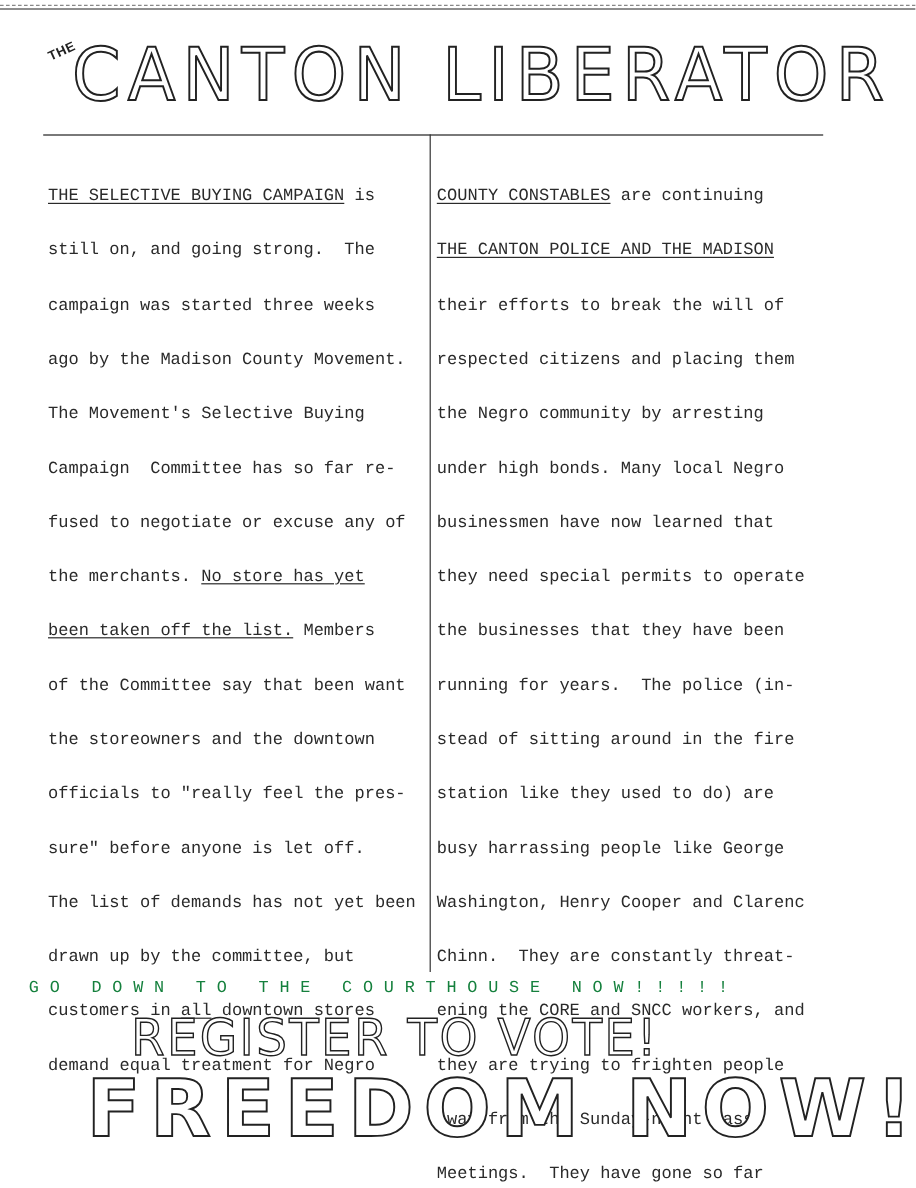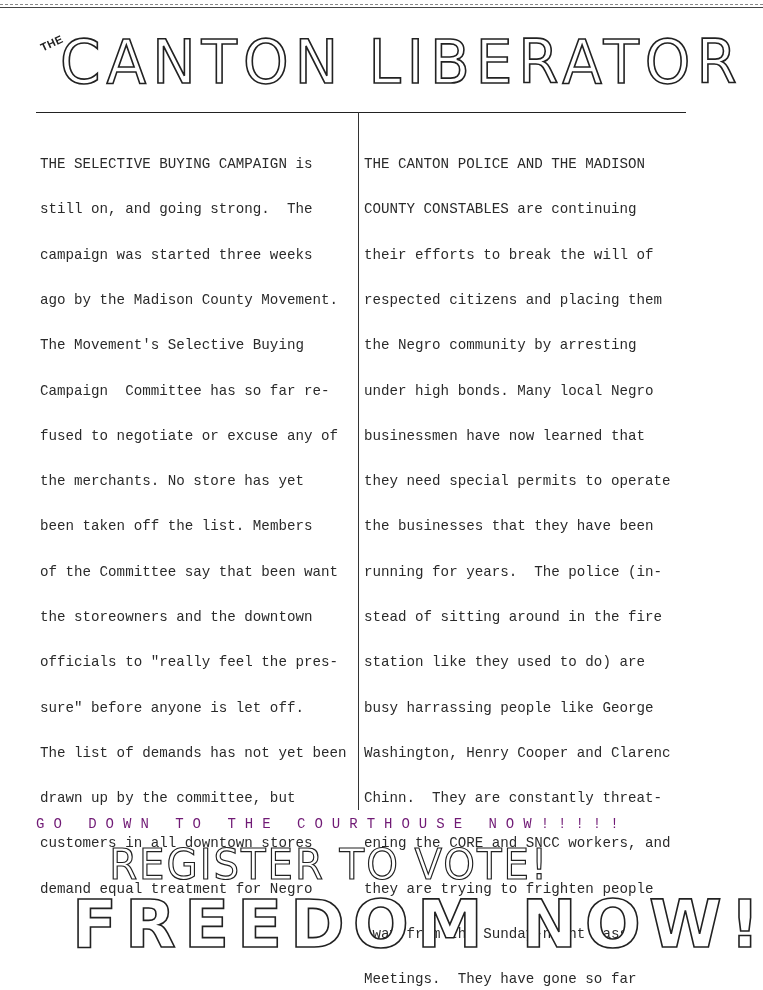--- a/index.html
+++ b/index.html
@@ -11,23 +11,23 @@
   .masthead { position: absolute; left: 26px; top: 22px; width: 660px; height: 80px; }
   .the { position: absolute; left: 14px; top: 15px; font: 700 11px "Liberation Sans", sans-serif; transform: rotate(-25deg); letter-spacing: 0.5px; }
   .title { position: absolute; left: 34px; top: 6px; font: 400 58px "DejaVu Sans", sans-serif; color: #fff; -webkit-text-stroke: 1.6px #222; letter-spacing: 6px; white-space: nowrap; transform: scaleY(1.05); }
   .mast-rule { position: absolute; left: 36px; top: 112px; width: 650px; border-top: 1.5px solid #222; }
 
   .col { position: absolute; font-family: "Liberation Mono", "DejaVu Sans Mono", monospace; font-size: 14.2px; line-height: 15.1px; white-space: pre; color: #2a2a2a; }
   .col-left { left: 40px; top: 127px; width: 318px; }
   .col-right { left: 364px; top: 127px; width: 330px; }
   .divider { position: absolute; left: 358px; top: 112px; height: 698px; border-left: 1.3px solid #333; }
   .line { display: block; height: 15.1px; }
-  .u { text-underline-offset: 2px; }
+  .u { text-decoration: underline; text-underline-offset: 2px; }
 
-  .bottom-call { position: absolute; left: 36px; top: 816px; font: 400 14px "Liberation Mono", monospace; letter-spacing: 9px; white-space: nowrap; color: #701a75; }
+  .bottom-call { position: absolute; left: 24px; top: 816px; font: 400 14px "Liberation Mono", monospace; letter-spacing: 9px; white-space: nowrap; color: #15803d; }
   .register { position: absolute; left: 100px; top: 840px; font: 400 42px "DejaVu Sans", sans-serif; color: #fff; -webkit-text-stroke: 1.2px #222; letter-spacing: 2px; white-space: nowrap; transform: scaleX(0.96); }
   .freedom { position: absolute; left: 72px; top: 886px; font: 700 66px "DejaVu Sans", sans-serif; color: #fff; -webkit-text-stroke: 1.6px #222; letter-spacing: 8px; white-space: nowrap; }
 </style>
 </head>
 <body>
 
 <div class="page">
   <div class="topline"></div>
   <div class="topline2"></div>
 
@@ -79,22 +79,22 @@
     
     
     
     
     
     
     
   </div>
 
   <div class="col col-right">
+    <span class="line"><span class="u">COUNTY CONSTABLES</span><span> are continuing</span></span>
     <span class="line"><span class="u">THE CANTON POLICE AND THE MADISON</span></span>
-    <span class="line"><span class="u">COUNTY CONSTABLES</span><span> are continuing</span></span>
     <span class="line">their efforts to break the will of</span>
     <span class="line">respected citizens and placing them</span>
     <span class="line">the Negro community by arresting</span>
     <span class="line">under high bonds. Many local Negro</span>
     <span class="line">businessmen have now learned that</span>
     <span class="line">they need special permits to operate</span>
     <span class="line">the businesses that they have been</span>
     <span class="line">running for years.  The police (in-</span>
     <span class="line">stead of sitting around in the fire</span>
     <span class="line">station like they used to do) are</span>

